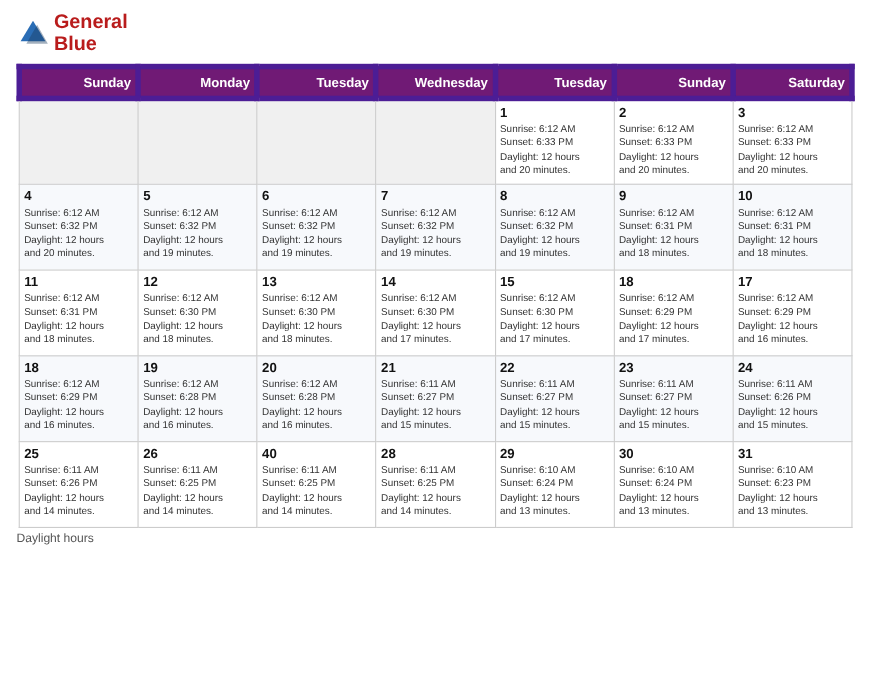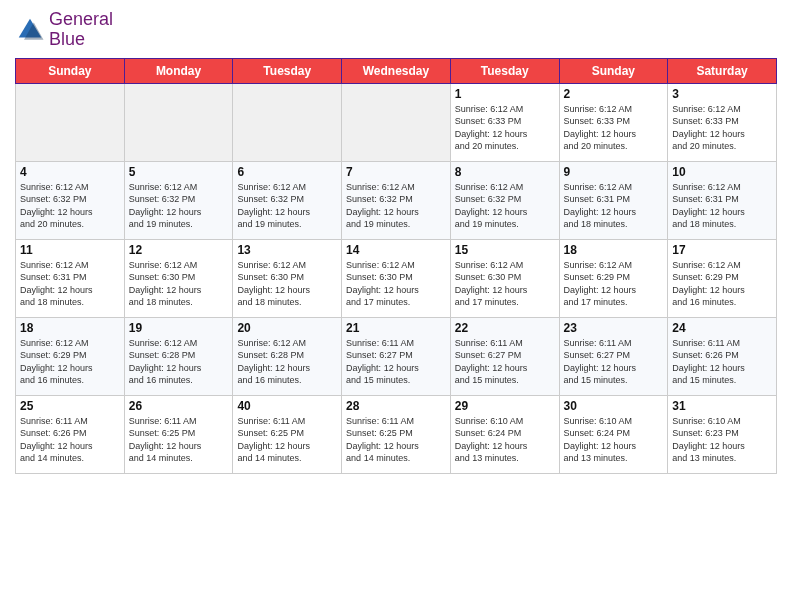--- a/index.html
+++ b/index.html
@@ -21,22 +21,22 @@
       align-items: flex-start;
       margin-bottom: 8px;
     }
     .logo {
       display: flex;
       align-items: center;
       gap: 4px;
     }
     .logo-text {
       font-size: 18px;
-      font-weight: normal;
-      color: #701a75;
+      font-weight: bold;
+      color: #b91c1c;
       line-height: 1.1;
     }
     .logo-icon {
       width: 30px;
       height: 30px;
     }
     .title-block {
       text-align: right;
     }
     .month-title {
@@ -47,27 +47,27 @@
     .location-title {
       font-size: 15px;
       color: #444;
     }
     .calendar-table {
       width: 100%;
       border-collapse: collapse;
       table-layout: fixed;
     }
     .calendar-table th {
-      background-color: #ef4444;
+      background-color: #701a75;
       color: #fff;
       font-size: 12px;
       font-weight: bold;
       padding: 5px 4px;
-      text-align: center;
-      border: 1px solid #4c1d95;
+      text-align: right;
+      border: 5px solid #4c1d95;
     }
     .calendar-table td {
       border: 1px solid #ccc;
       vertical-align: top;
       padding: 3px 4px;
       font-size: 9.5px;
       color: #222;
       height: 78px;
       background: #fff;
     }
@@ -353,13 +353,16 @@
             <span class="day-number">31</span>
             <div class="day-info" style="white-space: pre-line;">Sunrise: 6:10 AM
 Sunset: 6:23 PM
 Daylight: 12 hours
 and 13 minutes.</div>
           </td>
         </tr>
       </tbody>
   </table>
 
+  <div class="footer-note">
+    <span>Daylight hours</span>
+  </div>
 </div>
 
 </body></html>

